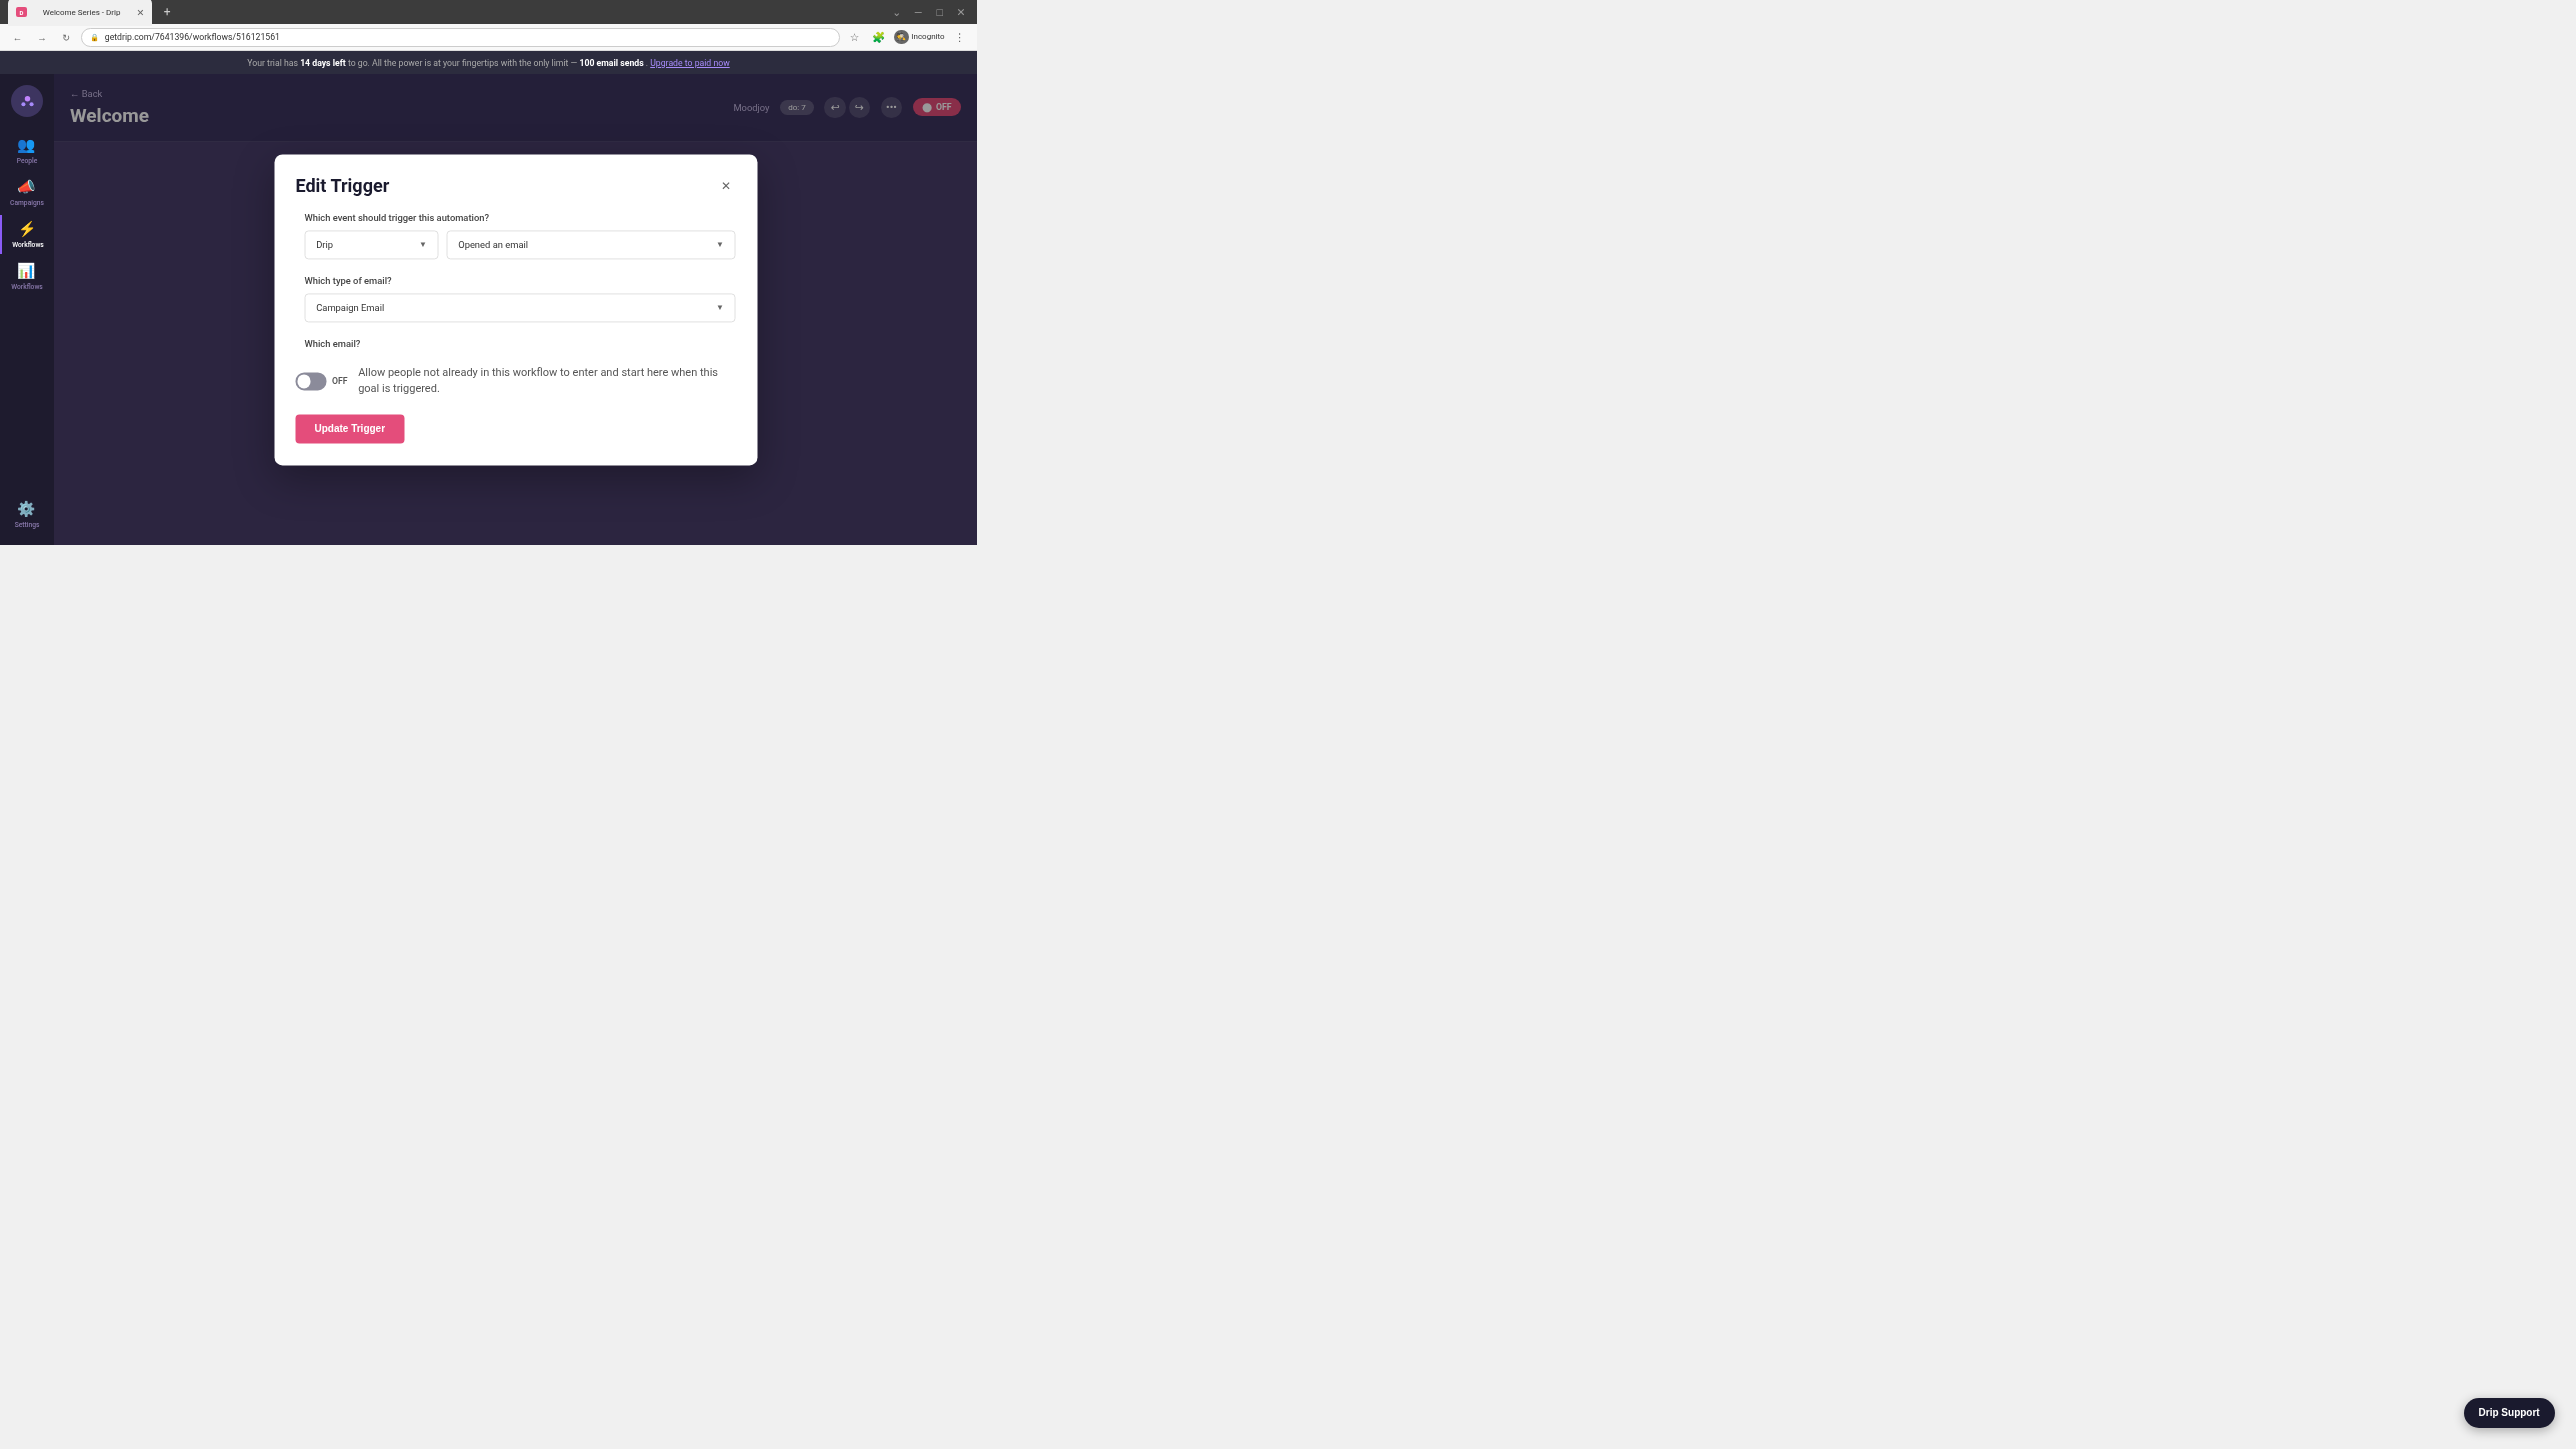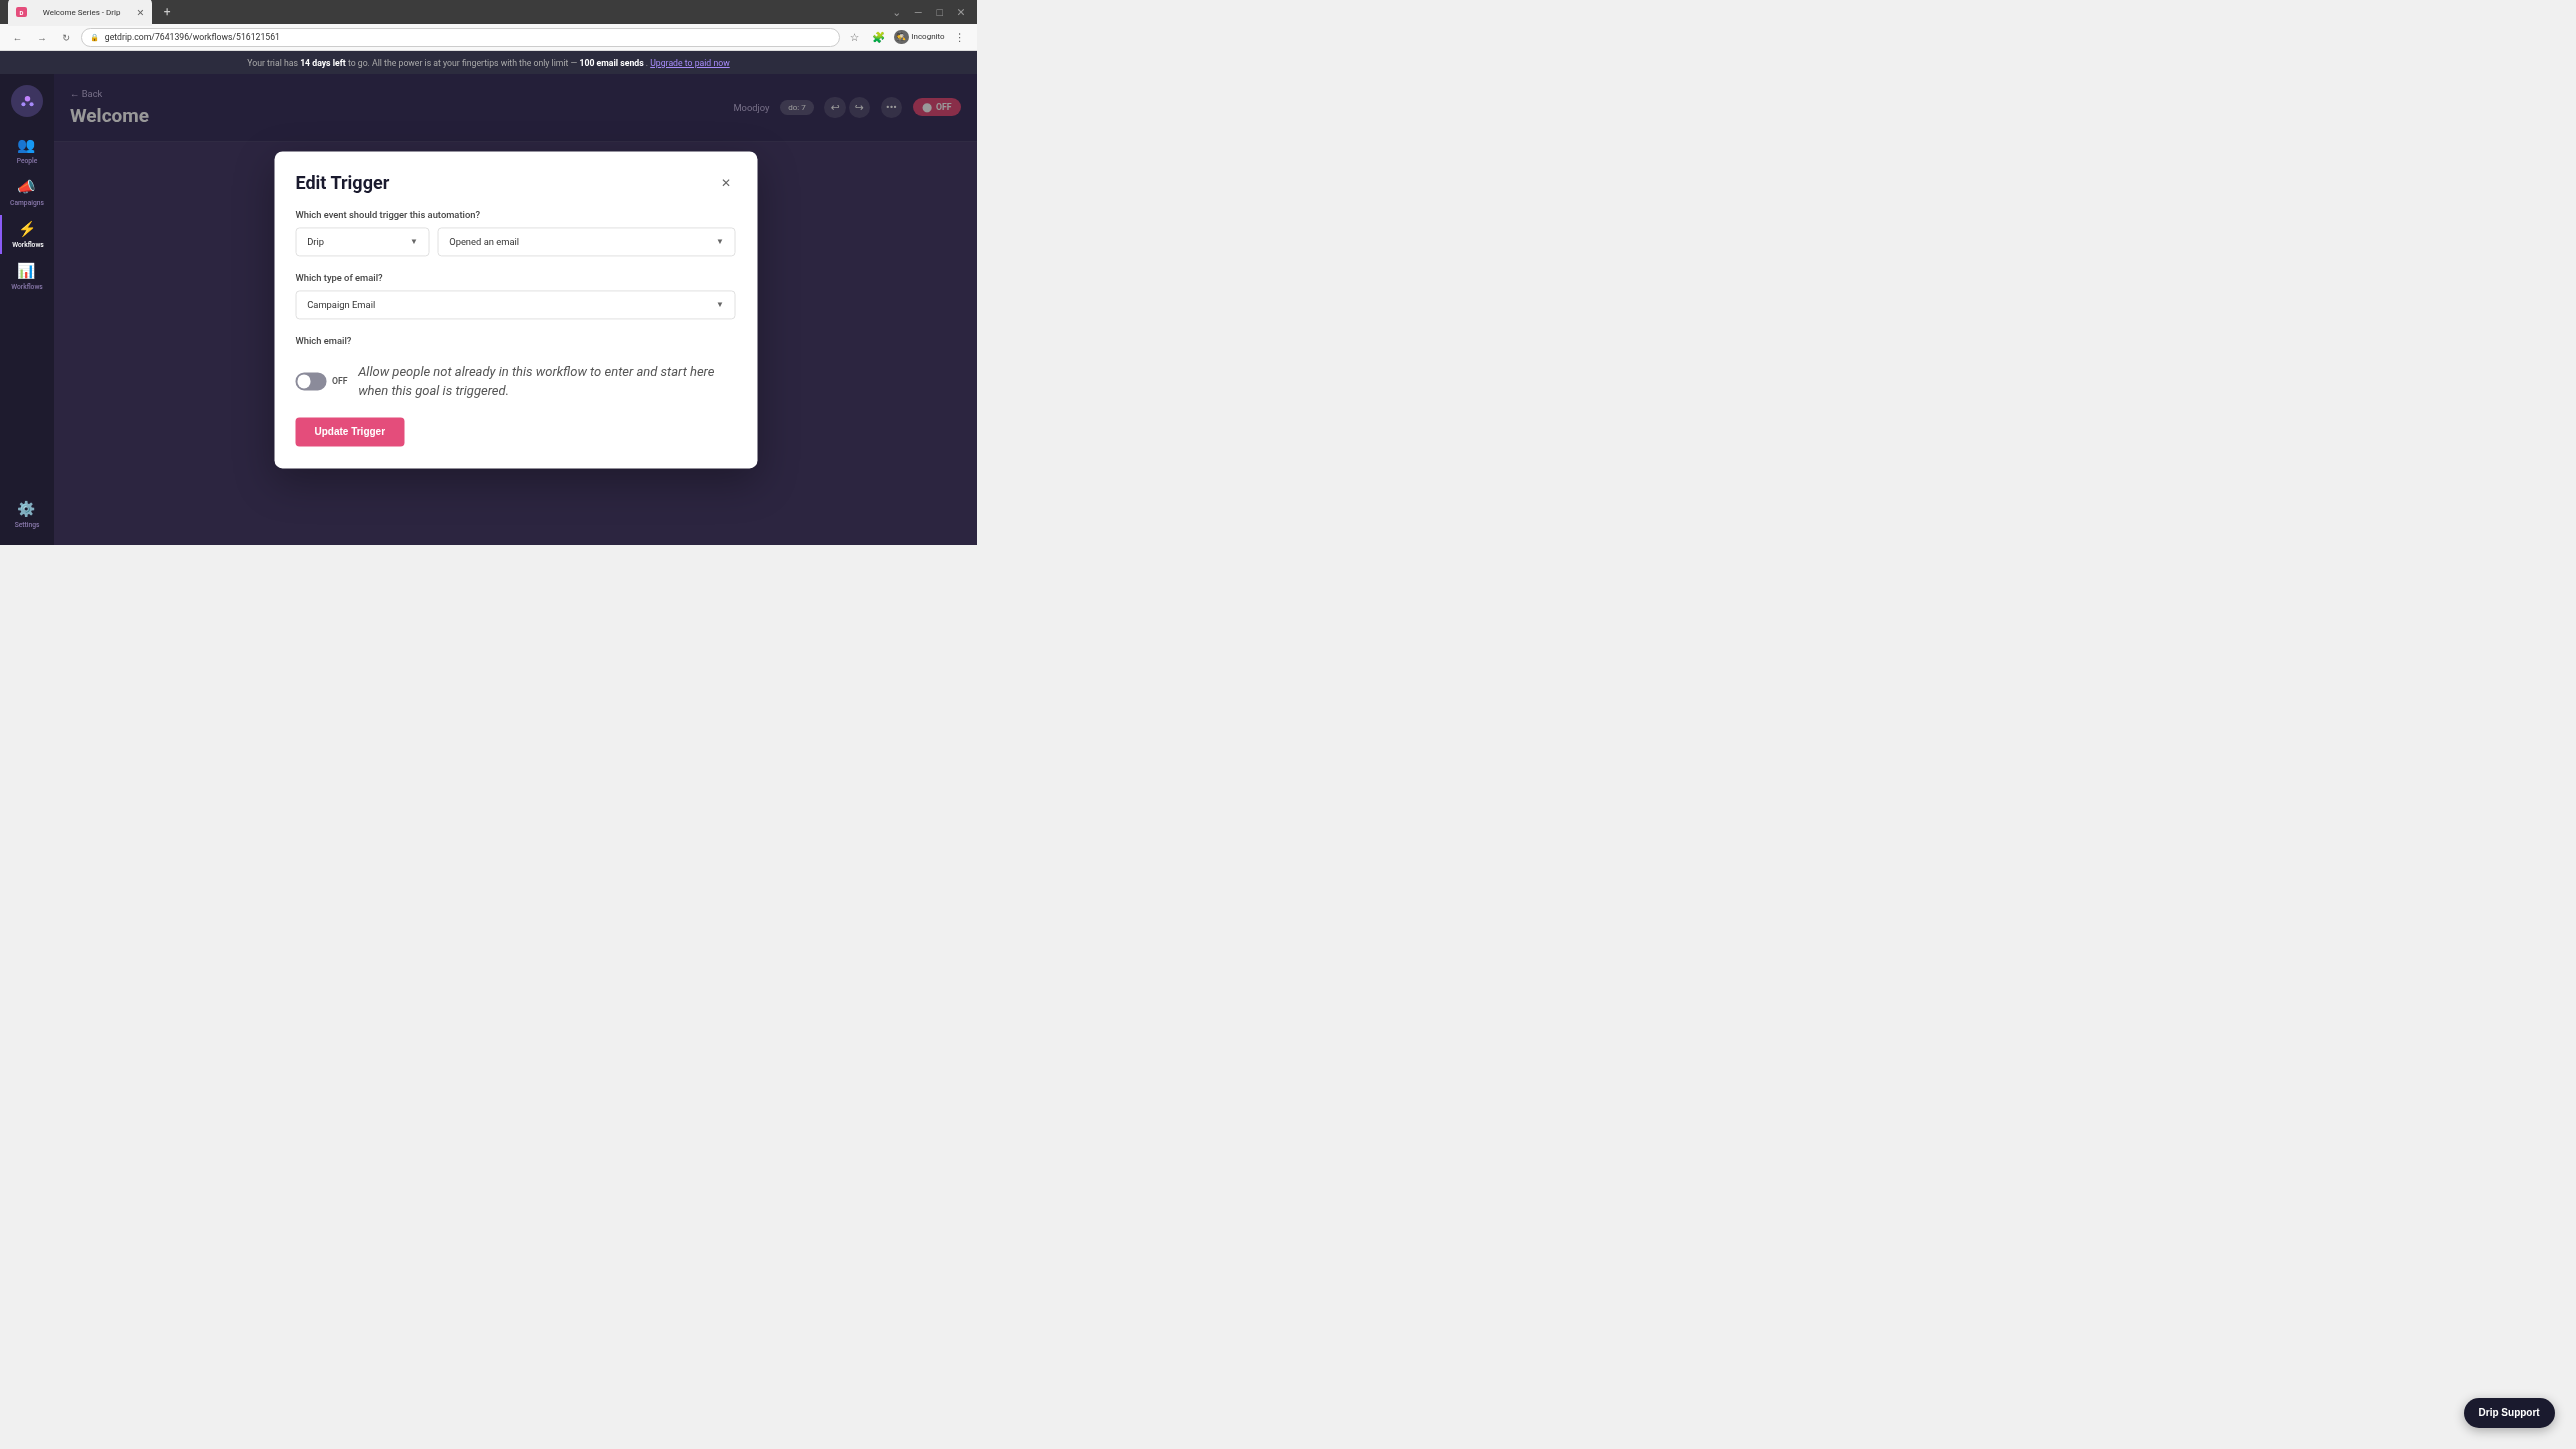--- a/index.html
+++ b/index.html
@@ -269,20 +269,21 @@
       justify-content: center;
       color: #666;
       cursor: pointer;
       font-size: 12px;
       background: none;
       border: none;
     }
 
     .modal-section {
       margin-bottom: 16px;
+      margin-left: 9px;
     }
     .modal-label {
       font-size: 9.4px;
       color: #444;
       margin-bottom: 6.7px;
       font-weight: 500;
     }
 
     .trigger-dropdowns {
       display: flex;
@@ -409,24 +410,23 @@
       top: 2px;
       left: 2px;
       transition: left 0.2s;
     }
     .toggle-label {
       font-size: 8.7px;
       font-weight: 600;
       color: #555;
     }
     .toggle-description {
-      font-size: 13px;
+      font-size: 11px;
       color: #555;
       line-height: 1.5;
-      font-style: italic;
     }
 
     .update-trigger-btn {
       background: #e44d7b;
       color: white;
       border: none;
       border-radius: 4px;
       padding: 9.4px 19px;
       font-size: 10px;
       font-weight: 600;

